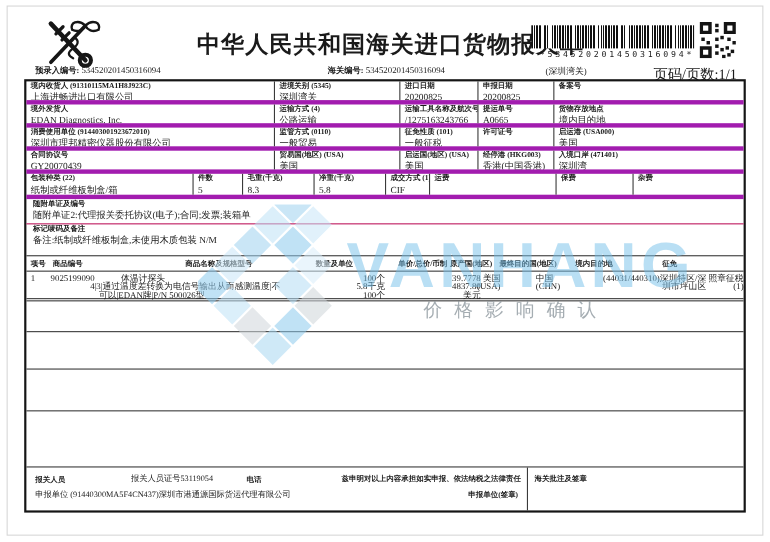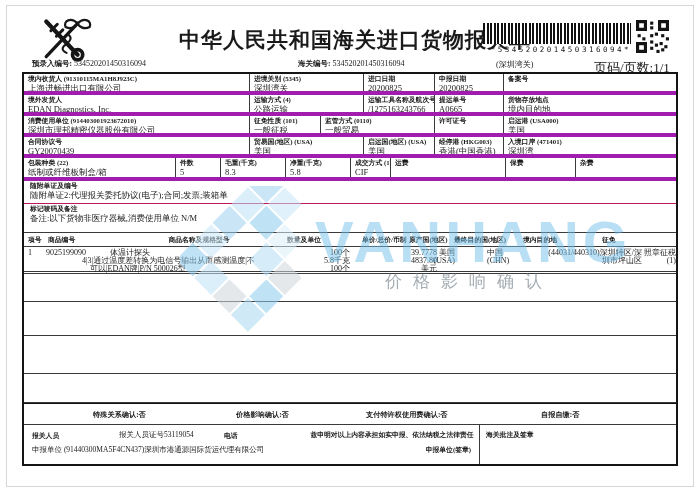--- a/index.html
+++ b/index.html
@@ -170,27 +170,27 @@
           <span class="lbl">货物存放地点</span>
           <span class="val">境内目的地</span>
         </div>
     </div>
 
     <div class="frow h21">
       <div class="cell c1">
           <span class="lbl">消费使用单位 (914403001923672010)</span>
           <span class="val">深圳市理邦精密仪器股份有限公司</span>
         </div>
+      <div class="cell c2">
+          <span class="lbl">监管方式 (0110)</span>
+          <span class="val">一般贸易</span>
+        </div>
       <div class="cell c3">
           <span class="lbl">征免性质 (101)</span>
           <span class="val">一般征税</span>
-        </div>
-      <div class="cell c2">
-          <span class="lbl">监管方式 (0110)</span>
-          <span class="val">一般贸易</span>
         </div>
       <div class="cell c4">
           <span class="lbl">许可证号</span>
           <span class="val"></span>
         </div>
       <div class="cell c5">
           <span class="lbl">启运港 (USA000)</span>
           <span class="val">美国</span>
         </div>
     </div>
@@ -253,21 +253,21 @@
         </div>
     </div>
 
     <div class="docsrow">
       <span class="lbl">随附单证及编号</span>
       <span class="val">随附单证2:代理报关委托协议(电子);合同;发票;装箱单</span>
     </div>
 
     <div class="marksrow">
       <span class="lbl">标记唛码及备注</span>
-      <span class="val">备注:以下货物非医疗器械,消费使用单位 N/M</span>
+      <span class="val">备注:纸制或纤维板制盒,未使用木质包装 N/M</span>
     </div>
 
     <div class="goods-header">
       <span class="gh" style="left:4px">项号</span>
       <span class="gh" style="left:24px">商品编号</span>
       <span class="gh" style="left:120px;width:110px;text-align:center">商品名称及规格型号</span>
       <span class="gh" style="left:263px">数量及单位</span>
       <span class="gh" style="left:338px">单价/总价/币制</span>
       <span class="gh" style="left:385px">原产国(地区)</span>
       <span class="gh" style="left:430px">最终目的国(地区)</span>
@@ -296,26 +296,20 @@
       <span class="gi gi-r" style="left:604px;top:2px;width:48px">照章征税</span>
       <span class="gi gi-r" style="left:604px;top:10px;width:48px">(1)</span>
     </div>
     <div class="dblline"></div>
 
     <div class="erow e1"></div>
     <div class="erow e2"></div>
     <div class="erow e3"></div>
     <div class="erow e4"></div>
 
-    <div class="confirm">
-      <span class="cf" style="left:69px">特殊关系确认:否</span>
-      <span class="cf" style="left:212px">价格影响确认:否</span>
-      <span class="cf" style="left:342px">支付特许权使用费确认:否</span>
-      <span class="cf" style="left:517px">自报自缴:否</span>
-    </div>
 
     <div class="footrow">
       <div class="foot-left">
         <span class="fl fb" style="left:8px;top:6px">报关人员</span>
         <span class="fl" style="left:95px;top:5px">报关人员证号53119054</span>
         <span class="fl fb" style="left:200px;top:6px">电话</span>
         <span class="fl fb" style="left:285px;top:5px;width:166px;text-align:center">兹申明对以上内容承担如实申报、依法纳税之法律责任</span>
         <span class="fl" style="left:8px;top:20px">申报单位 (91440300MA5F4CN437)深圳市港通源国际货运代理有限公司</span>
         <span class="fl fb" style="left:285px;top:20px;width:162px;text-align:right">申报单位(签章)</span>
       </div>

